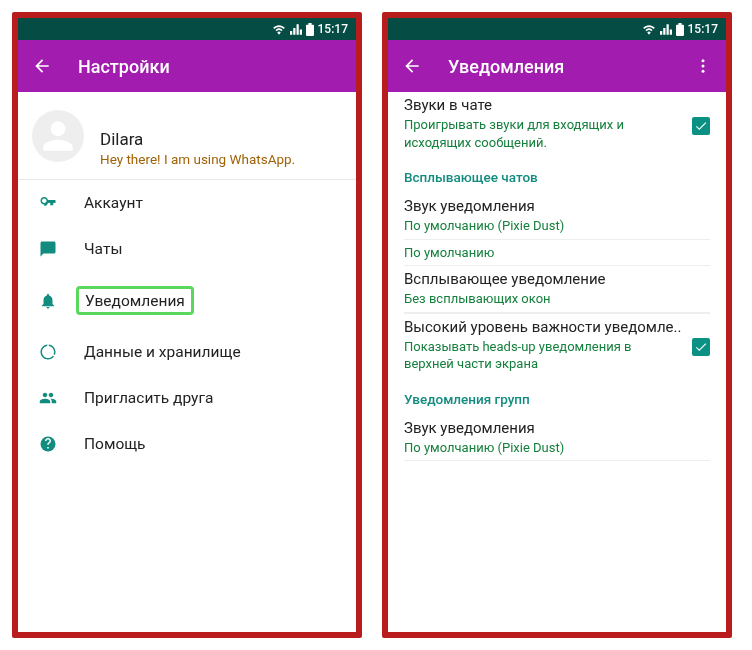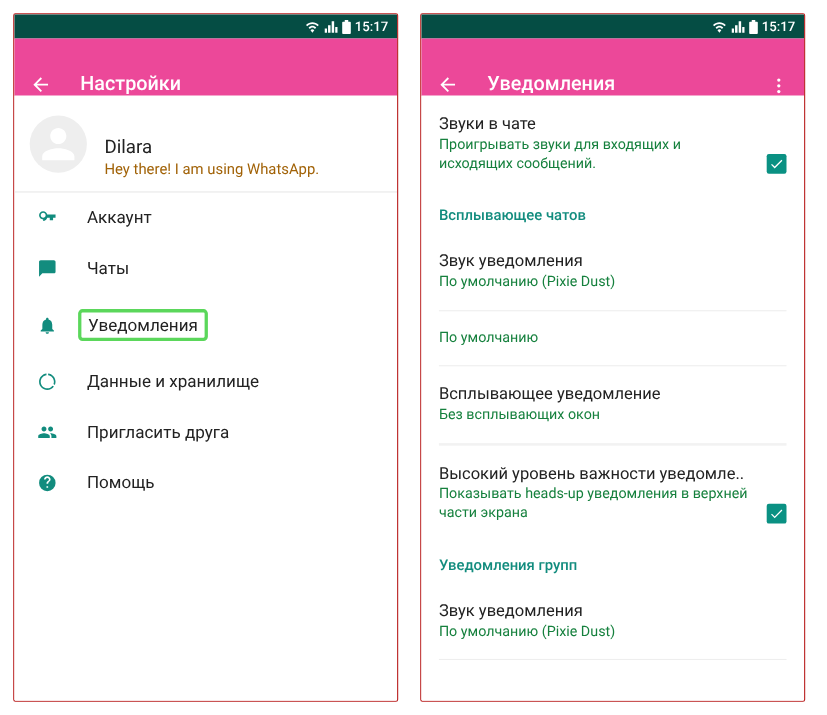--- a/index.html
+++ b/index.html
@@ -7,45 +7,45 @@
   background: #fff;
   font-family: Roboto, Arial, sans-serif;
   display: flex;
   gap: 20px;
   padding: 12px;
   width: 752px;
 }
 .phone {
   width: 350px;
   height: 626px;
-  border: 1px solid #b91c1c;
+  border: 6px solid #b91c1c;
   border-radius: 2px;
   overflow: hidden;
   display: flex;
   flex-direction: column;
   background: #fff;
 }
 .statusbar {
   background: #054d44;
   color: #fff;
   height: 22px;
   display: flex;
   justify-content: flex-end;
   align-items: center;
   font-size: 12px;
   padding: 0 8px;
   gap: 4px;
   font-weight: 500;
 }
 .appbar {
-  background: #ec4899;
+  background: #a21caf;
   color: #fff;
   height: 52px;
   display: flex;
-  align-items: flex-end;
+  align-items: center;
   padding: 0 14px;
   gap: 26px;
 }
 .appbar-title {
   font-size: 18px;
   font-weight: 500;
   flex: 1;
 }
 .icon-btn { color: #fff; display: flex; align-items: center; }
 .content {
@@ -88,23 +88,23 @@
 }
 .menu-label { font-size: 15.5px; color: #222; }
 .highlight {
   border: 3px solid #5bd75b;
   border-radius: 4px;
   display: inline-block;
   padding: 2px 6px;
   margin-left: -8px;
 }
 .setting-row {
-  padding: 16px 16px;
-  display: flex;
-  align-items: flex-end;
+  padding: 4px 16px;
+  display: flex;
+  align-items: center;
 }
 .setting-text { flex: 1; padding-right: 8px; }
 .setting-title { font-size: 15px; color: #222; margin-bottom: 2px; }
 .setting-sub { font-size: 13px; color: #15803d; line-height: 1.35; }
 .section-header {
   font-size: 13.5px;
   color: #128c7e;
   font-weight: 500;
   padding: 14px 16px 8px;
 }

